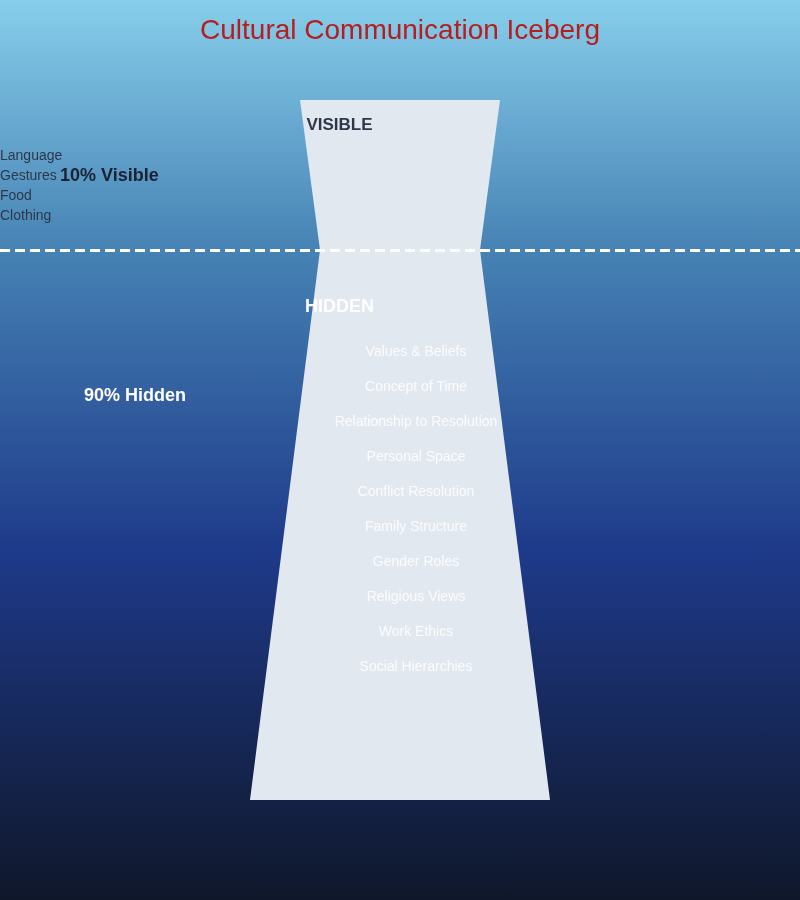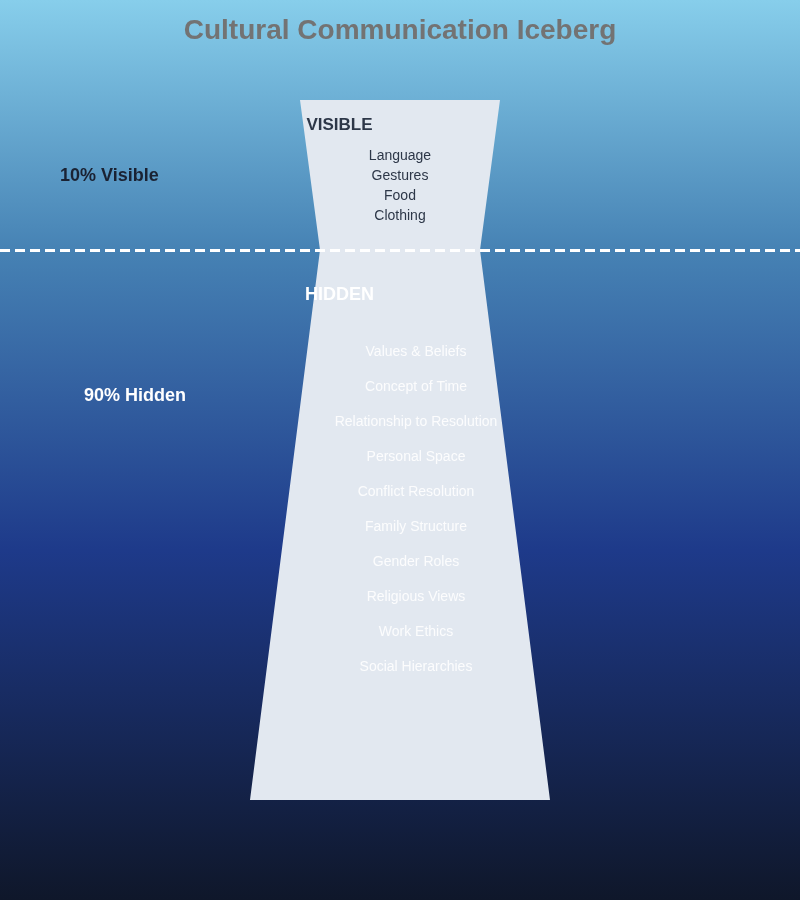--- a/index.html
+++ b/index.html
@@ -18,22 +18,22 @@
         #1e3a8a 550px,
         #0f172a 900px);
     }
     .title {
       position: absolute;
       top: 12px;
       left: 0;
       width: 800px;
       text-align: center;
       font-size: 28px;
-      font-weight: bold;
-      color: #737373;
+      font-weight: normal;
+      color: #b91c1c;
       line-height: 36px;
     }
     .waterline {
       position: absolute;
       left: 0;
       top: 249px;
       width: 800px;
       height: 3px;
       background-image: repeating-linear-gradient(to right, #ffffff 0px, #ffffff 10px, transparent 10px, transparent 15px);
     }
@@ -59,34 +59,33 @@
       text-align: center;
       font-weight: bold;
     }
     .visible-head {
       top: 115px;
       font-size: 17px;
       color: #2d3748;
       line-height: 20px;
     }
     .hidden-head {
-      top: 284px;
+      top: 296px;
       font-size: 18px;
       color: #ffffff;
       line-height: 20px;
     }
     .visible-list {
       position: absolute;
       top: 145px;
       left: 0;
       width: 800px;
       margin: 0;
       padding: 0;
       list-style: none;
-      text-align: center;
     }
     .visible-list li {
       font-size: 14px;
       line-height: 20px;
       color: #2d3748;
     }
     .hidden-list {
       position: absolute;
       top: 325px;
       left: 0;

